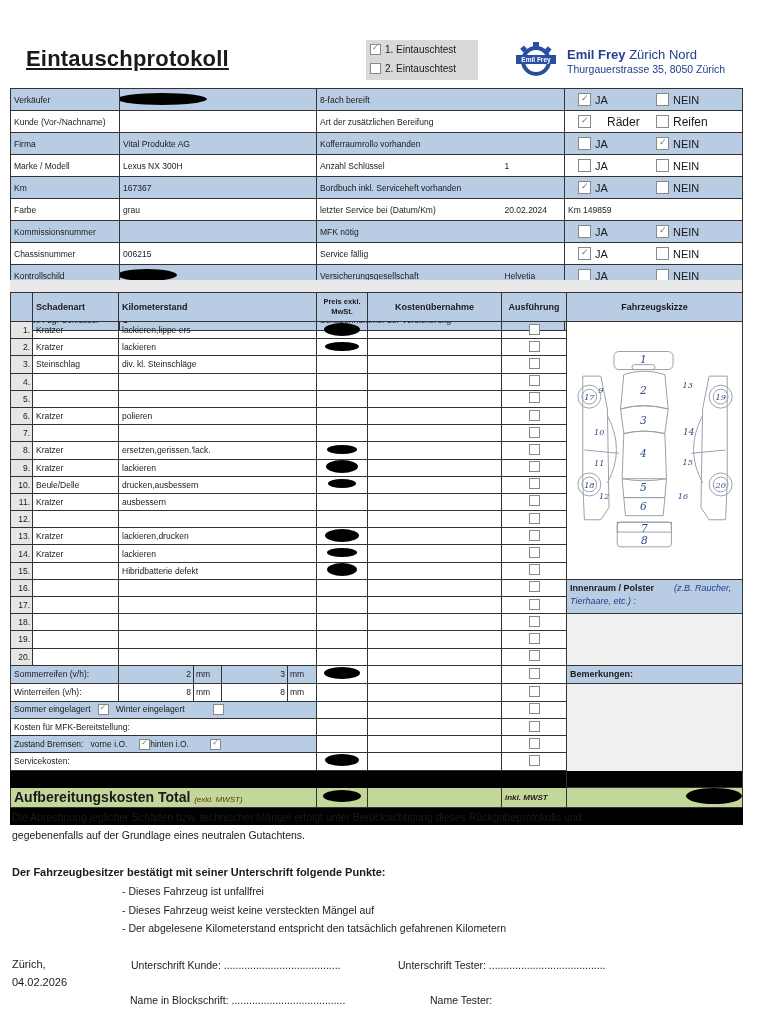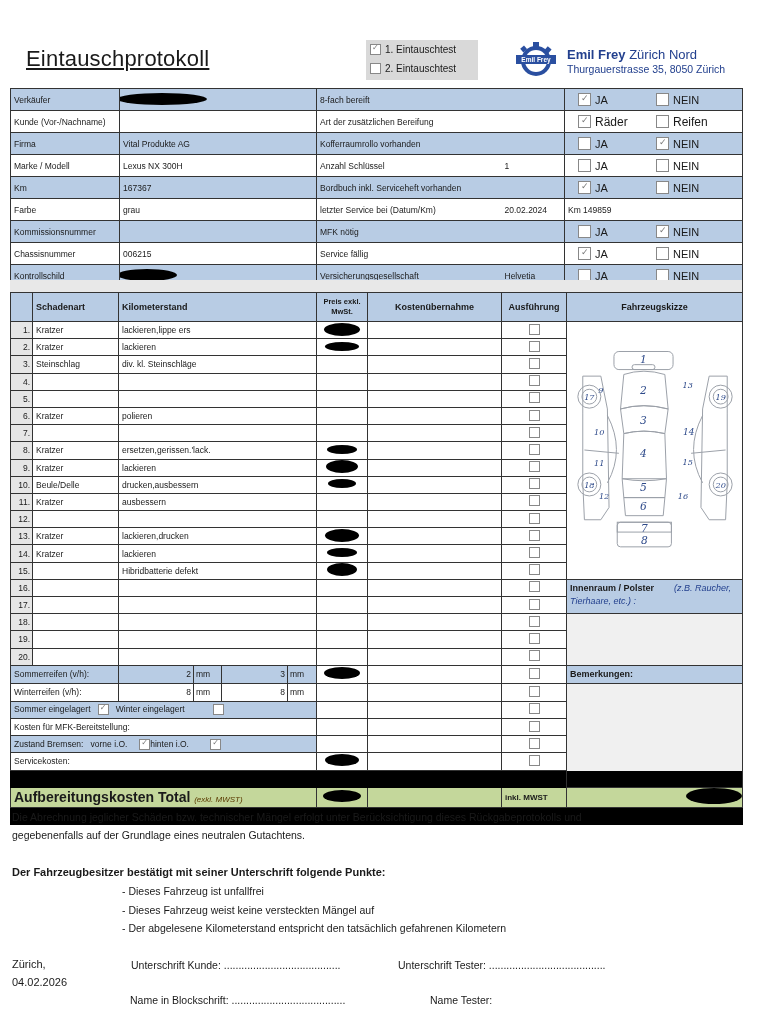--- a/index.html
+++ b/index.html
@@ -1,19 +1,19 @@
 <!DOCTYPE html>
 <html><head>
 <meta charset="utf-8">
 <style>
   * { box-sizing: border-box; margin: 0; padding: 0; }
   html, body { width: 772px; height: 1024px; background: #ffffff; overflow: hidden; }
   body { position: relative; font-family: "Liberation Sans", sans-serif; color: #1a1a1a; }
 
-  .title { position: absolute; left: 26px; top: 46px; font-size: 22px; font-weight: normal; text-decoration: underline; letter-spacing: 0.2px; }
+  .title { position: absolute; left: 26px; top: 46px; font-size: 22px; font-weight: bold; text-decoration: underline; letter-spacing: 0.2px; }
 
   .testbox { position: absolute; left: 366px; top: 40px; width: 112px; height: 40px; background: #d9d9d9; }
   .testrow { position: absolute; left: 4px; font-size: 10px; display: flex; align-items: center; gap: 4px; }
   .cb { display: inline-block; width: 11px; height: 11px; border: 1px solid #888; background: #fff; position: relative; flex: 0 0 auto; }
   .cb.checked::after { content: "✓"; position: absolute; left: 1px; top: -2px; font-size: 8px; color: #777; }
   .cb.big { width: 13px; height: 13px; }
   .cb.big.checked::after { font-size: 9px; left: 2px; top: -1px; }
 
   .logo { position: absolute; left: 514px; top: 40px; width: 44px; height: 38px; }
   .brand { position: absolute; left: 567px; top: 47px; font-size: 13px; color: #23408e; }
@@ -107,21 +107,21 @@
           </div>
         </td>
       </tr>
       <tr class="">
         <td>Kunde (Vor-/Nachname)</td>
         <td><span></span></td>
         <td style="border-right:none;">Art der zusätzlichen Bereifung</td>
         <td style="border-left:none;"></td>
         <td>
           <div class="yn" style="font-size:12px;">
-            <span style="display:flex;align-items:center;gap:4px;width:84px;padding-left:10px;">
+            <span style="display:flex;align-items:center;gap:16px;width:84px;padding-left:10px;">
               <span class="cb big checked"></span>
               <span>Räder</span>
             </span>
             <span style="display:flex;align-items:center;gap:4px;">
               <span class="cb big"></span>
               <span>Reifen</span>
             </span>
           </div>
         </td>
       </tr>
@@ -250,20 +250,27 @@
             <span style="display:flex;align-items:center;gap:4px;width:84px;padding-left:10px;">
               <span class="cb big"></span>
               <span>JA</span>
             </span>
             <span style="display:flex;align-items:center;gap:4px;">
               <span class="cb big"></span>
               <span>NEIN</span>
             </span>
           </div>
         </td>
+      </tr>
+      <tr class="blue">
+        <td>Anzahl Fzg.-Schlüssel</td>
+        <td><span>1</span></td>
+        <td style="border-right:none;">Schadennummer der Versicherung</td>
+        <td style="border-left:none;"></td>
+        <td></td>
       </tr>
     </tbody>
 </table>
 
 <div class="sep"></div>
 
 <table id="damage">
   <colgroup>
     <col style="width:22px">
       <col style="width:86px">
@@ -552,21 +559,21 @@
         <td></td>
         <td class="ckc"><span class="cb"></span></td>
       </tr>
       <tr class="blackrow">
         <td colspan="7"></td>
       </tr>
       <tr class="green">
         <td colspan="3" class="green" style="height:20px;"><span class="total-label"><span>Aufbereitungskosten Total</span> <i>(exkl. MWST)</i></span></td>
         <td class="green" style="text-align:center;"><span class="blot" style="width:38px;height:12px;"></span></td>
         <td class="green"></td>
-        <td class="green" style="font-size:8px;font-weight:bold;">inkl. MWST</td>
+        <td class="green" style="font-size:8px;font-weight:bold;font-style:italic;">inkl. MWST</td>
         <td class="green" style="text-align:right;padding-right:0;"><span class="blot" style="width:56px;height:16px;"></span></td>
       </tr>
       <tr class="blackrow">
         <td colspan="7"></td>
       </tr>
     </tbody>
 </table>
 
 <div class="txt" style="left:12px;top:811px;">Die Abrechnung jeglicher Schäden bzw. technischer Mängel erfolgt unter Berücksichtigung dieses Rückgabeprotokolls und</div>
 <div class="txt" style="left:12px;top:829px;">gegebenenfalls auf der Grundlage eines neutralen Gutachtens.</div>

